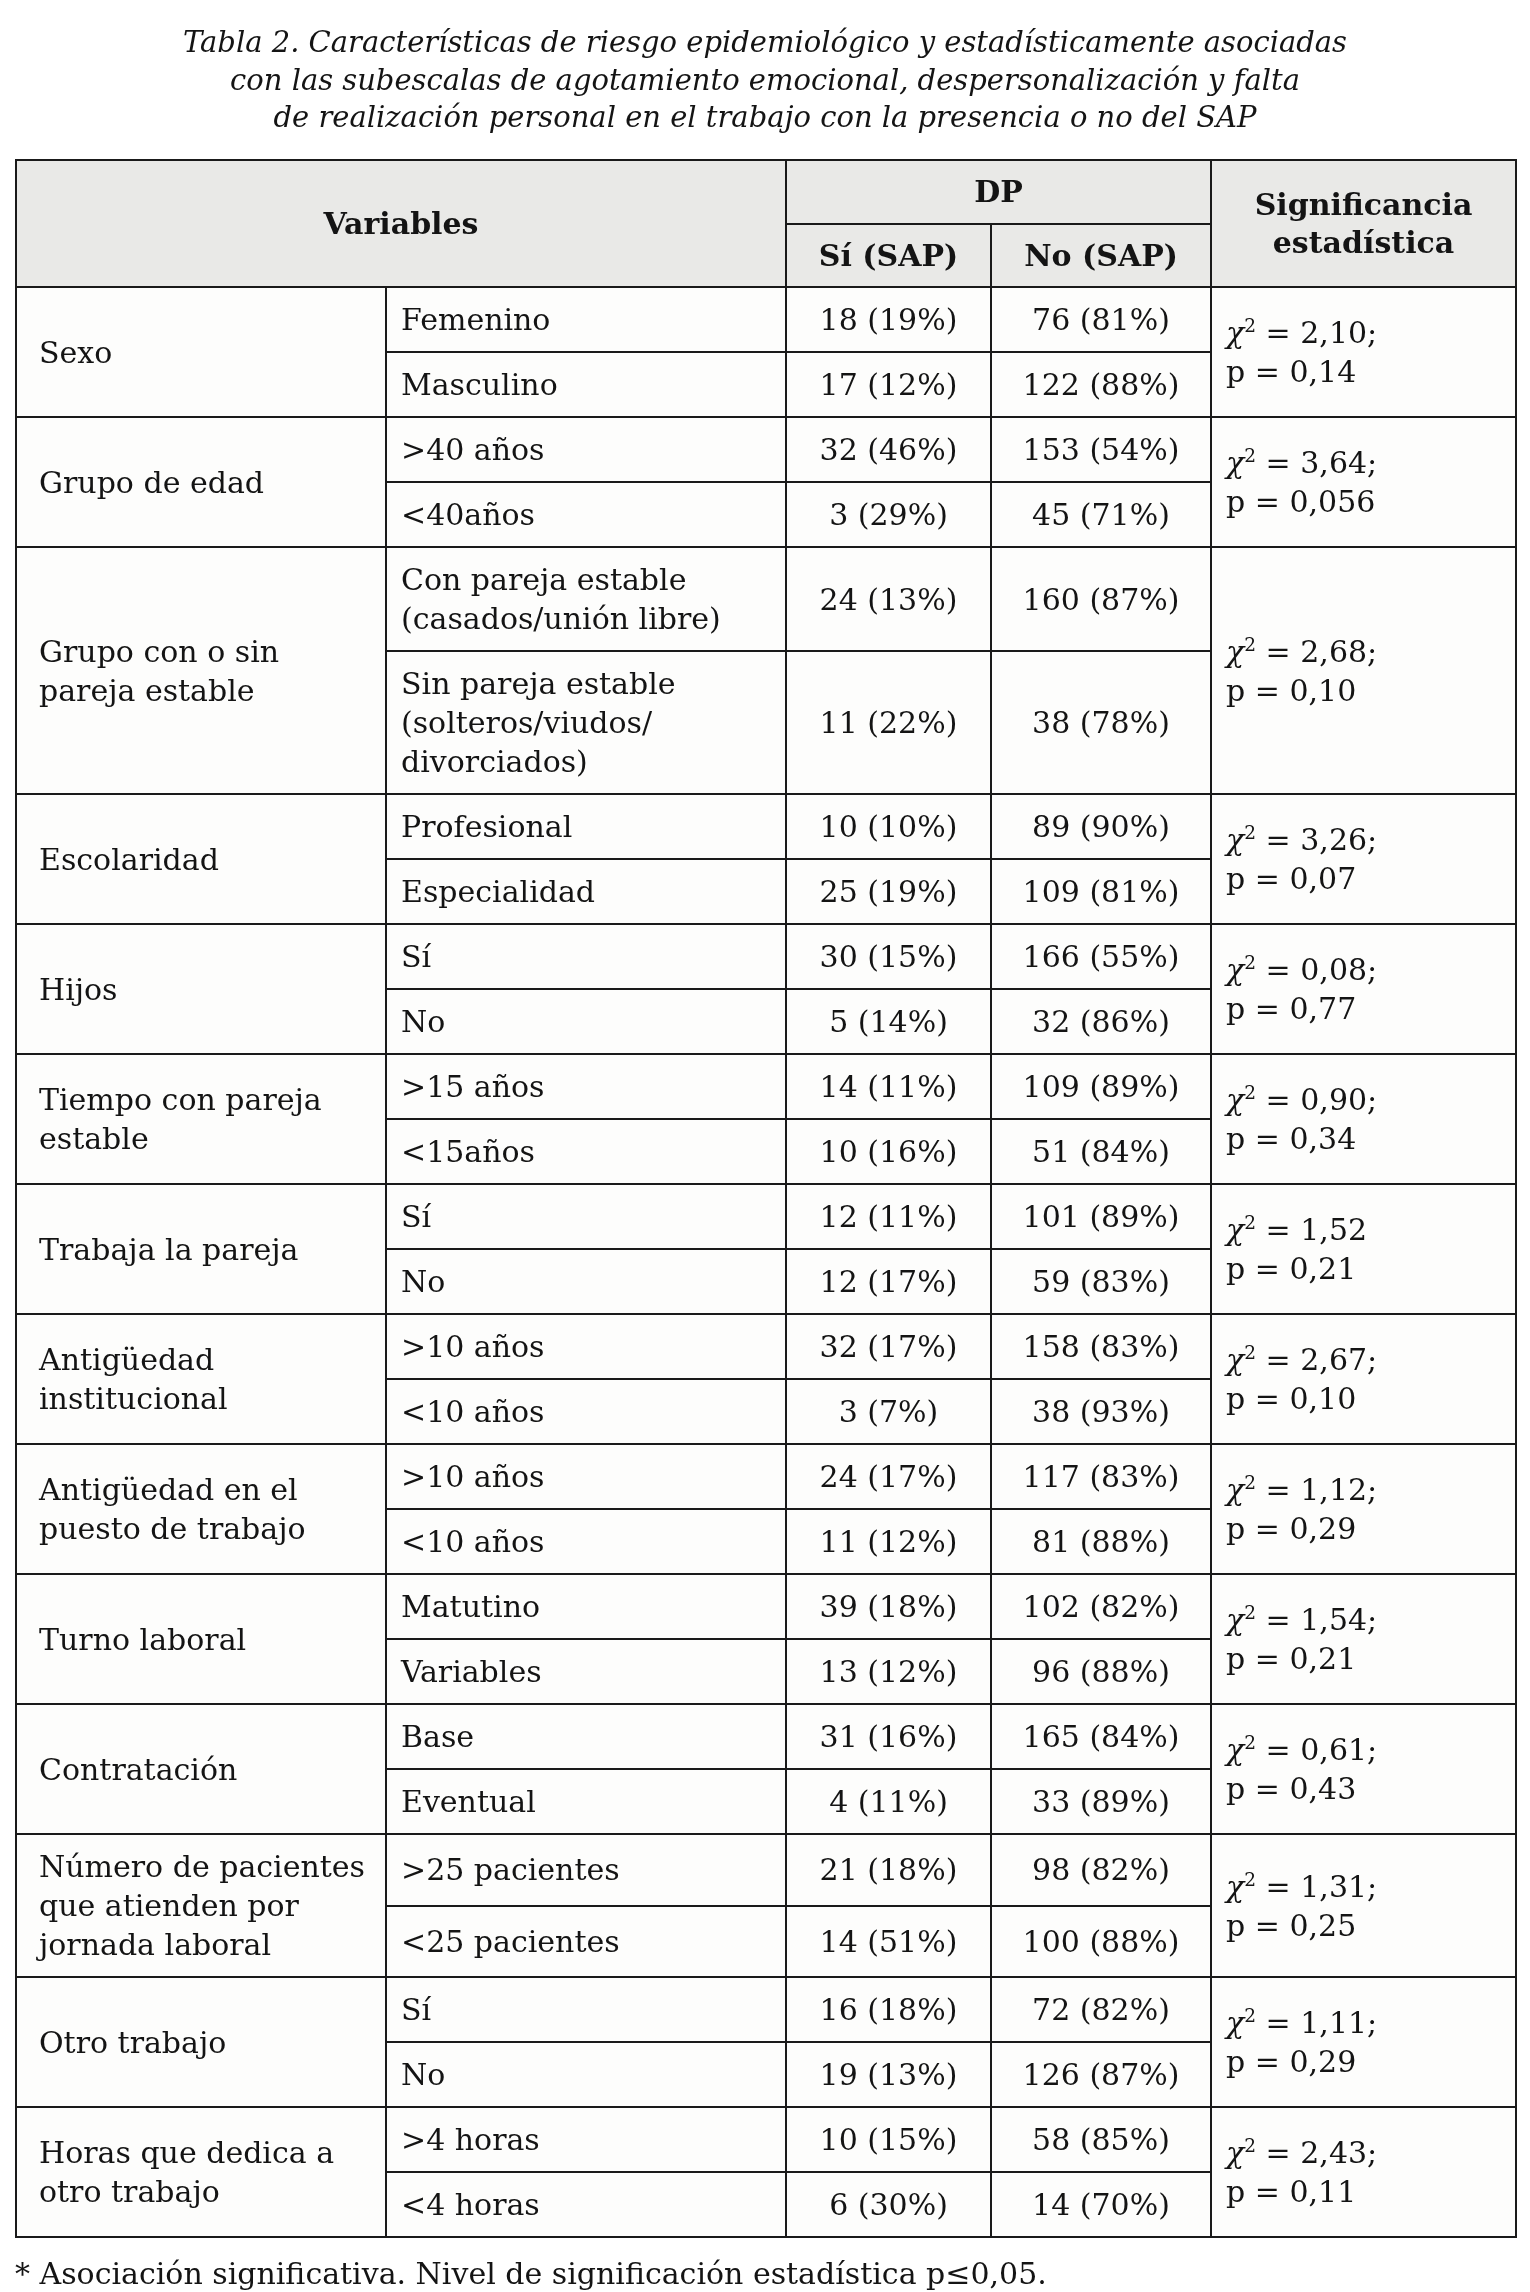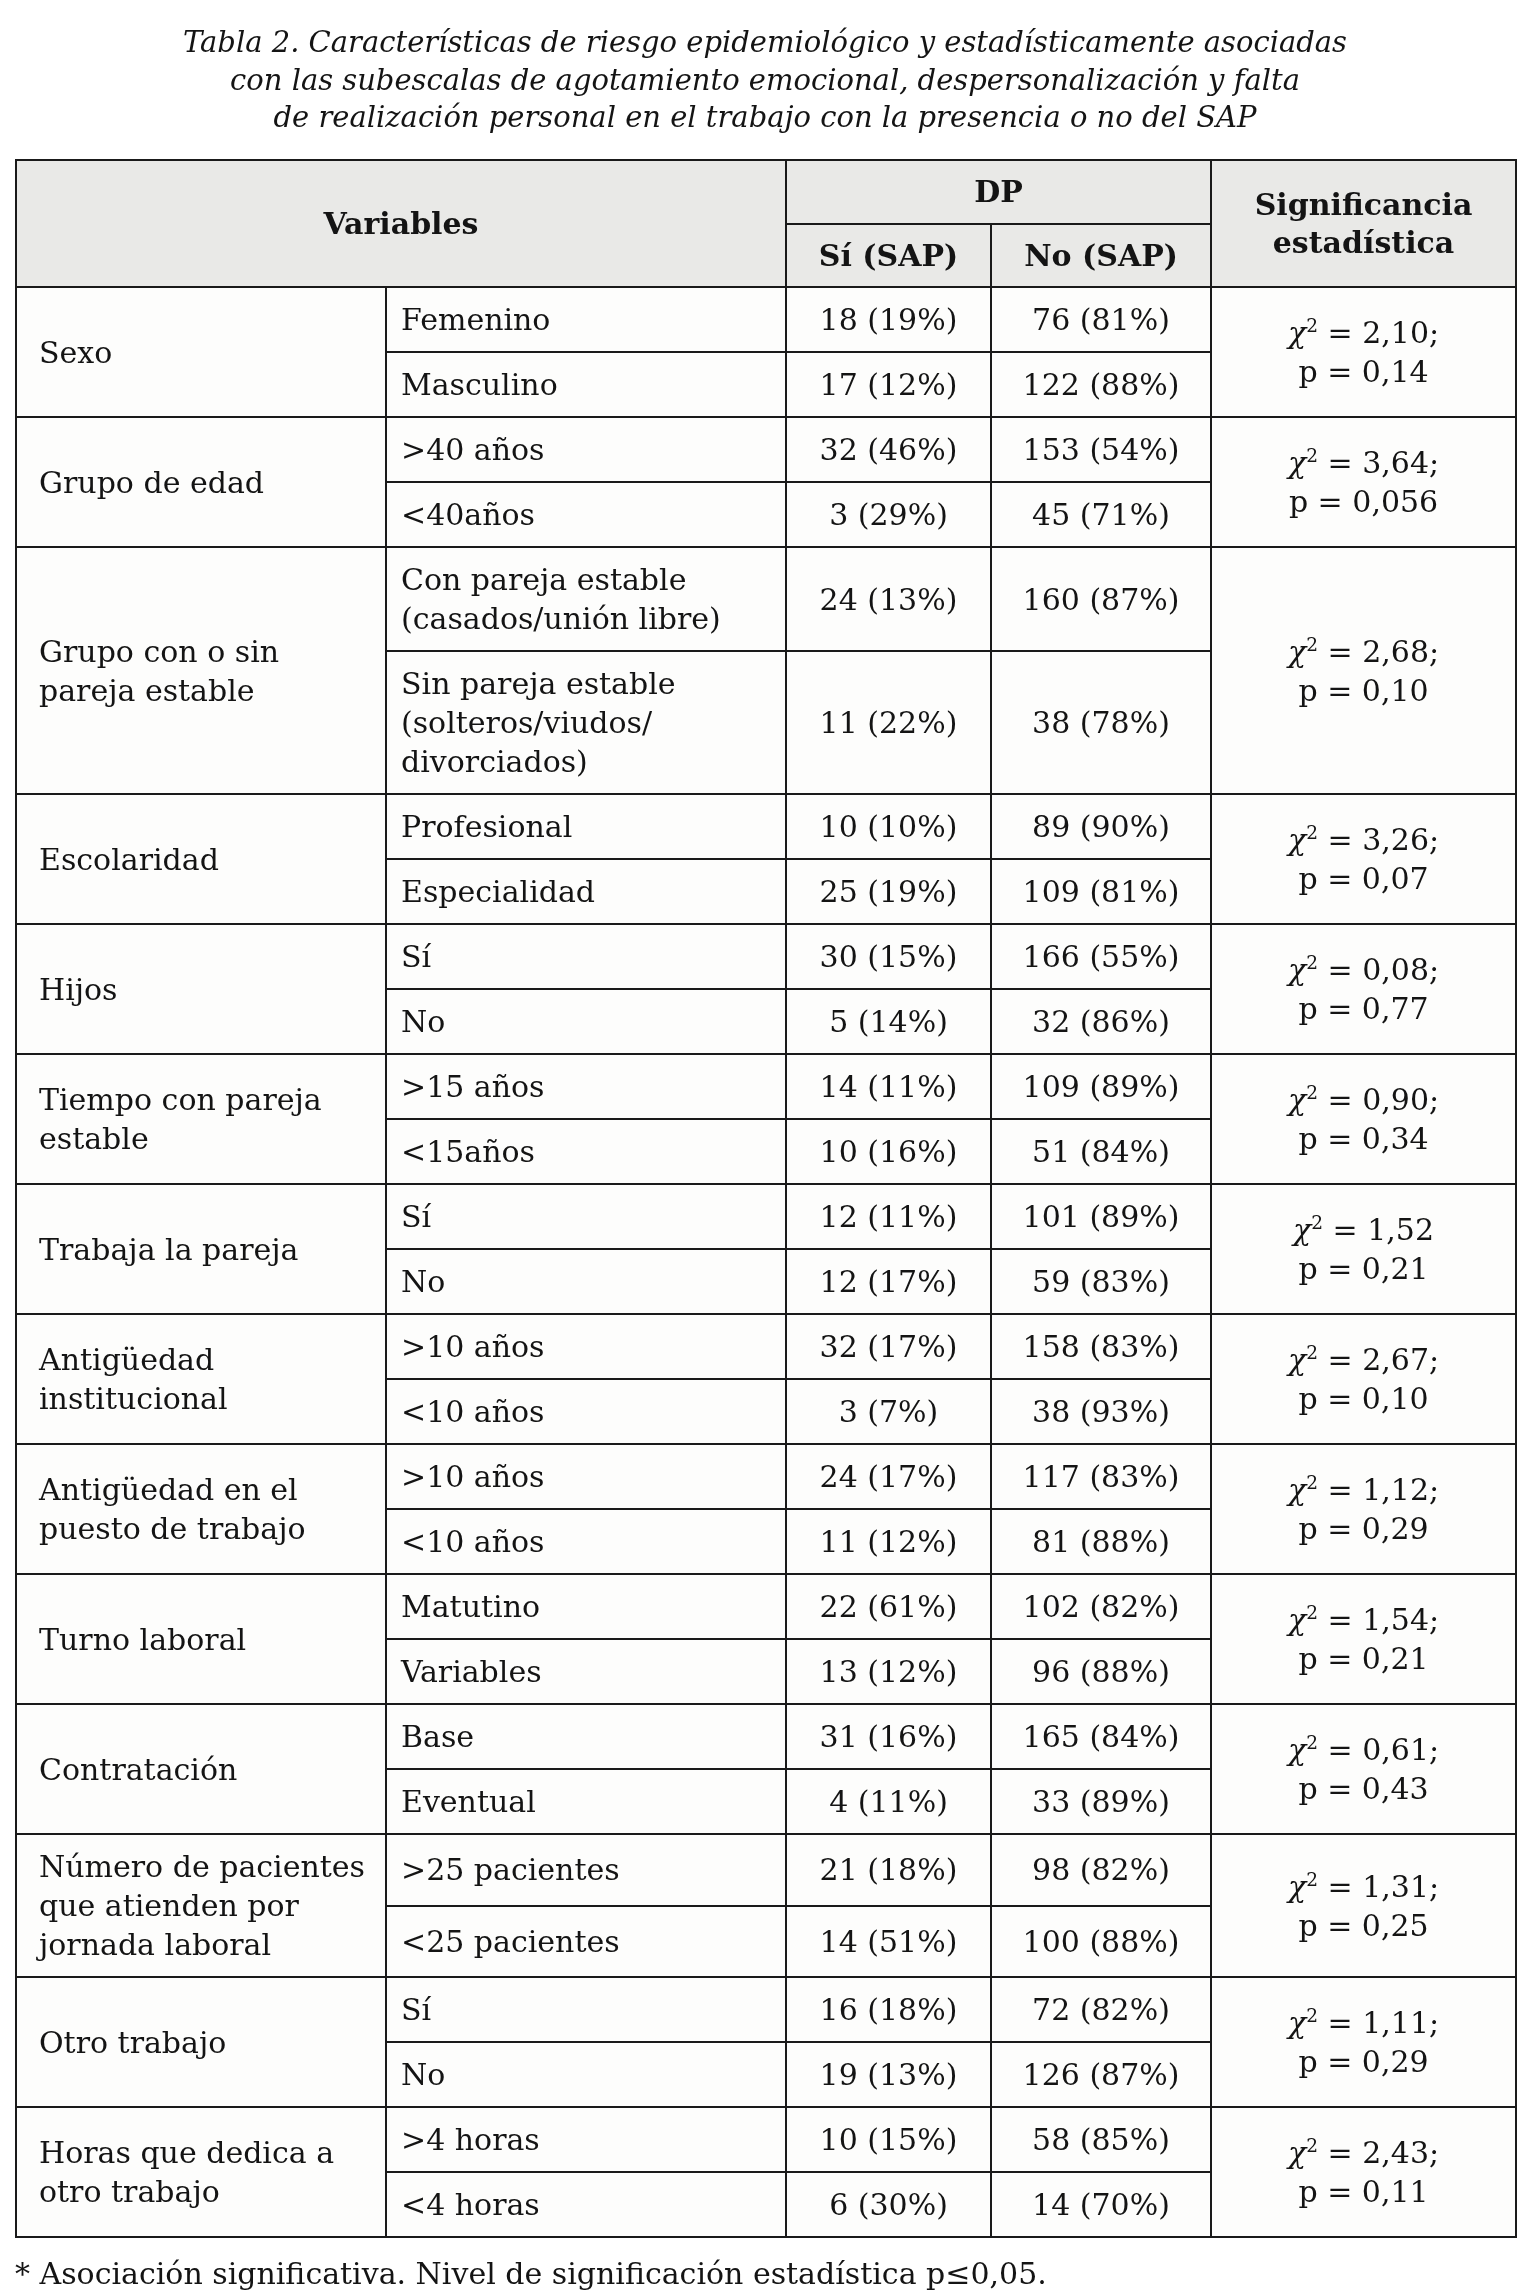--- a/index.html
+++ b/index.html
@@ -36,21 +36,21 @@
   }
   .stats td {
     padding: 12px 14px;
     line-height: 1.3;
     vertical-align: middle;
     background: #fdfdfc;
   }
   .var-cell { white-space: pre-line; padding-left: 22px !important; margin-top: 39px; }
   .cat-cell { white-space: pre-line; }
   .num-cell { text-align: center; }
-  .sig-cell { text-align: center; line-height: 1.4; }
+  .sig-cell { text-align: left; line-height: 1.4; }
   .sig-cell sup { font-size: 0.62em; vertical-align: super; line-height: 0; }
   .sig-cell i { font-style: italic; }
   .footnotes { margin-top: 16px; font-size: 30px; line-height: 1.35; }
   .footnotes p { margin: 0; }
 </style>
 </head>
 <body>
 
 <div class="page">
 
@@ -216,21 +216,21 @@
           </td>
         </tr>
         <tr>
           <td class="cat-cell">&lt;10 años</td>
           <td class="num-cell">11 (12%)</td>
           <td class="num-cell">81 (88%)</td>
         </tr>
         <tr>
           <td class="var-cell" rowspan="2">Turno laboral</td>
           <td class="cat-cell">Matutino</td>
-          <td class="num-cell">22 (61%)</td>
+          <td class="num-cell">39 (18%)</td>
           <td class="num-cell">102 (82%)</td>
           <td class="sig-cell" rowspan="2">
             <div><i>χ</i><sup>2</sup> = 1,54;</div>
             <div>p = 0,21</div>
           </td>
         </tr>
         <tr>
           <td class="cat-cell">Variables</td>
           <td class="num-cell">13 (12%)</td>
           <td class="num-cell">96 (88%)</td>

